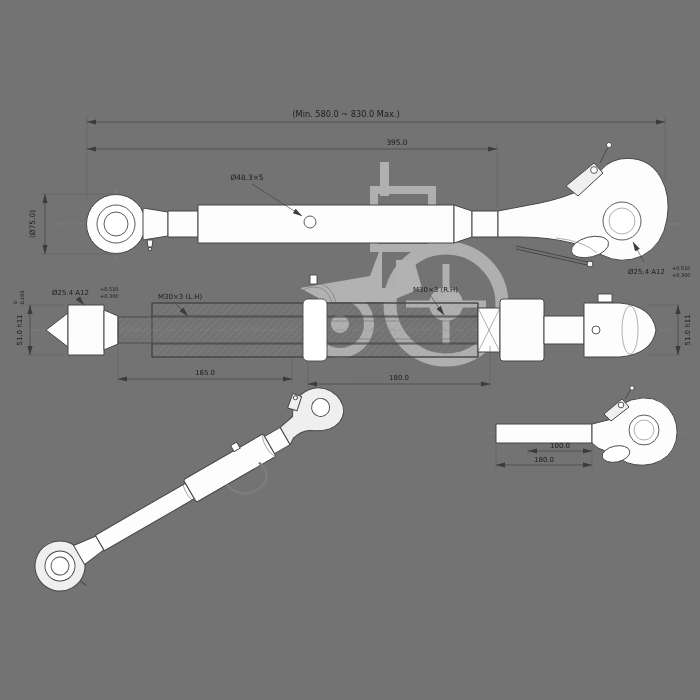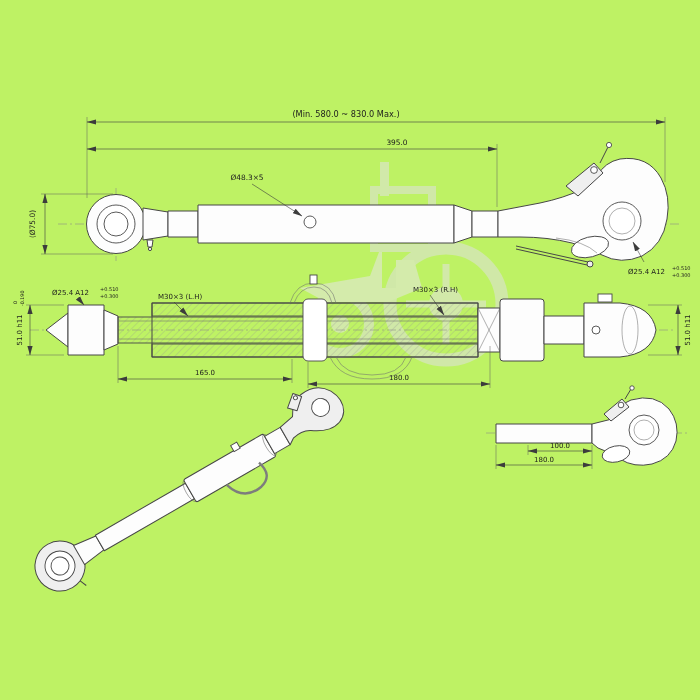--- a/index.html
+++ b/index.html
@@ -1,16 +1,16 @@
 <!DOCTYPE html>
 <html><head>
 <meta charset="utf-8">
 <style>
   html,body{margin:0;padding:0;background:#ffffff;}
-  .page{position:relative;width:700px;height:700px;background:#bef264;overflow:hidden;}
+  .page{position:relative;width:700px;height:700px;background:#737373;overflow:hidden;}
   svg{display:block;}
   text{font-family:"DejaVu Sans","Liberation Sans",sans-serif;fill:#1c1c1c;}
   .t85{font-size:8.2px;}
   .t75{font-size:7.4px;}
   .t7{font-size:7px;}
   .t5{font-size:5px;}
   .t45{font-size:4.8px;}
   .outline{fill:#fdfdfd;stroke:#474747;stroke-width:1;stroke-linejoin:round;}
   .outfill{fill:#efefef;stroke:#474747;stroke-width:1;stroke-linejoin:round;}
   .white{fill:#ffffff;stroke:#474747;stroke-width:.9;}

